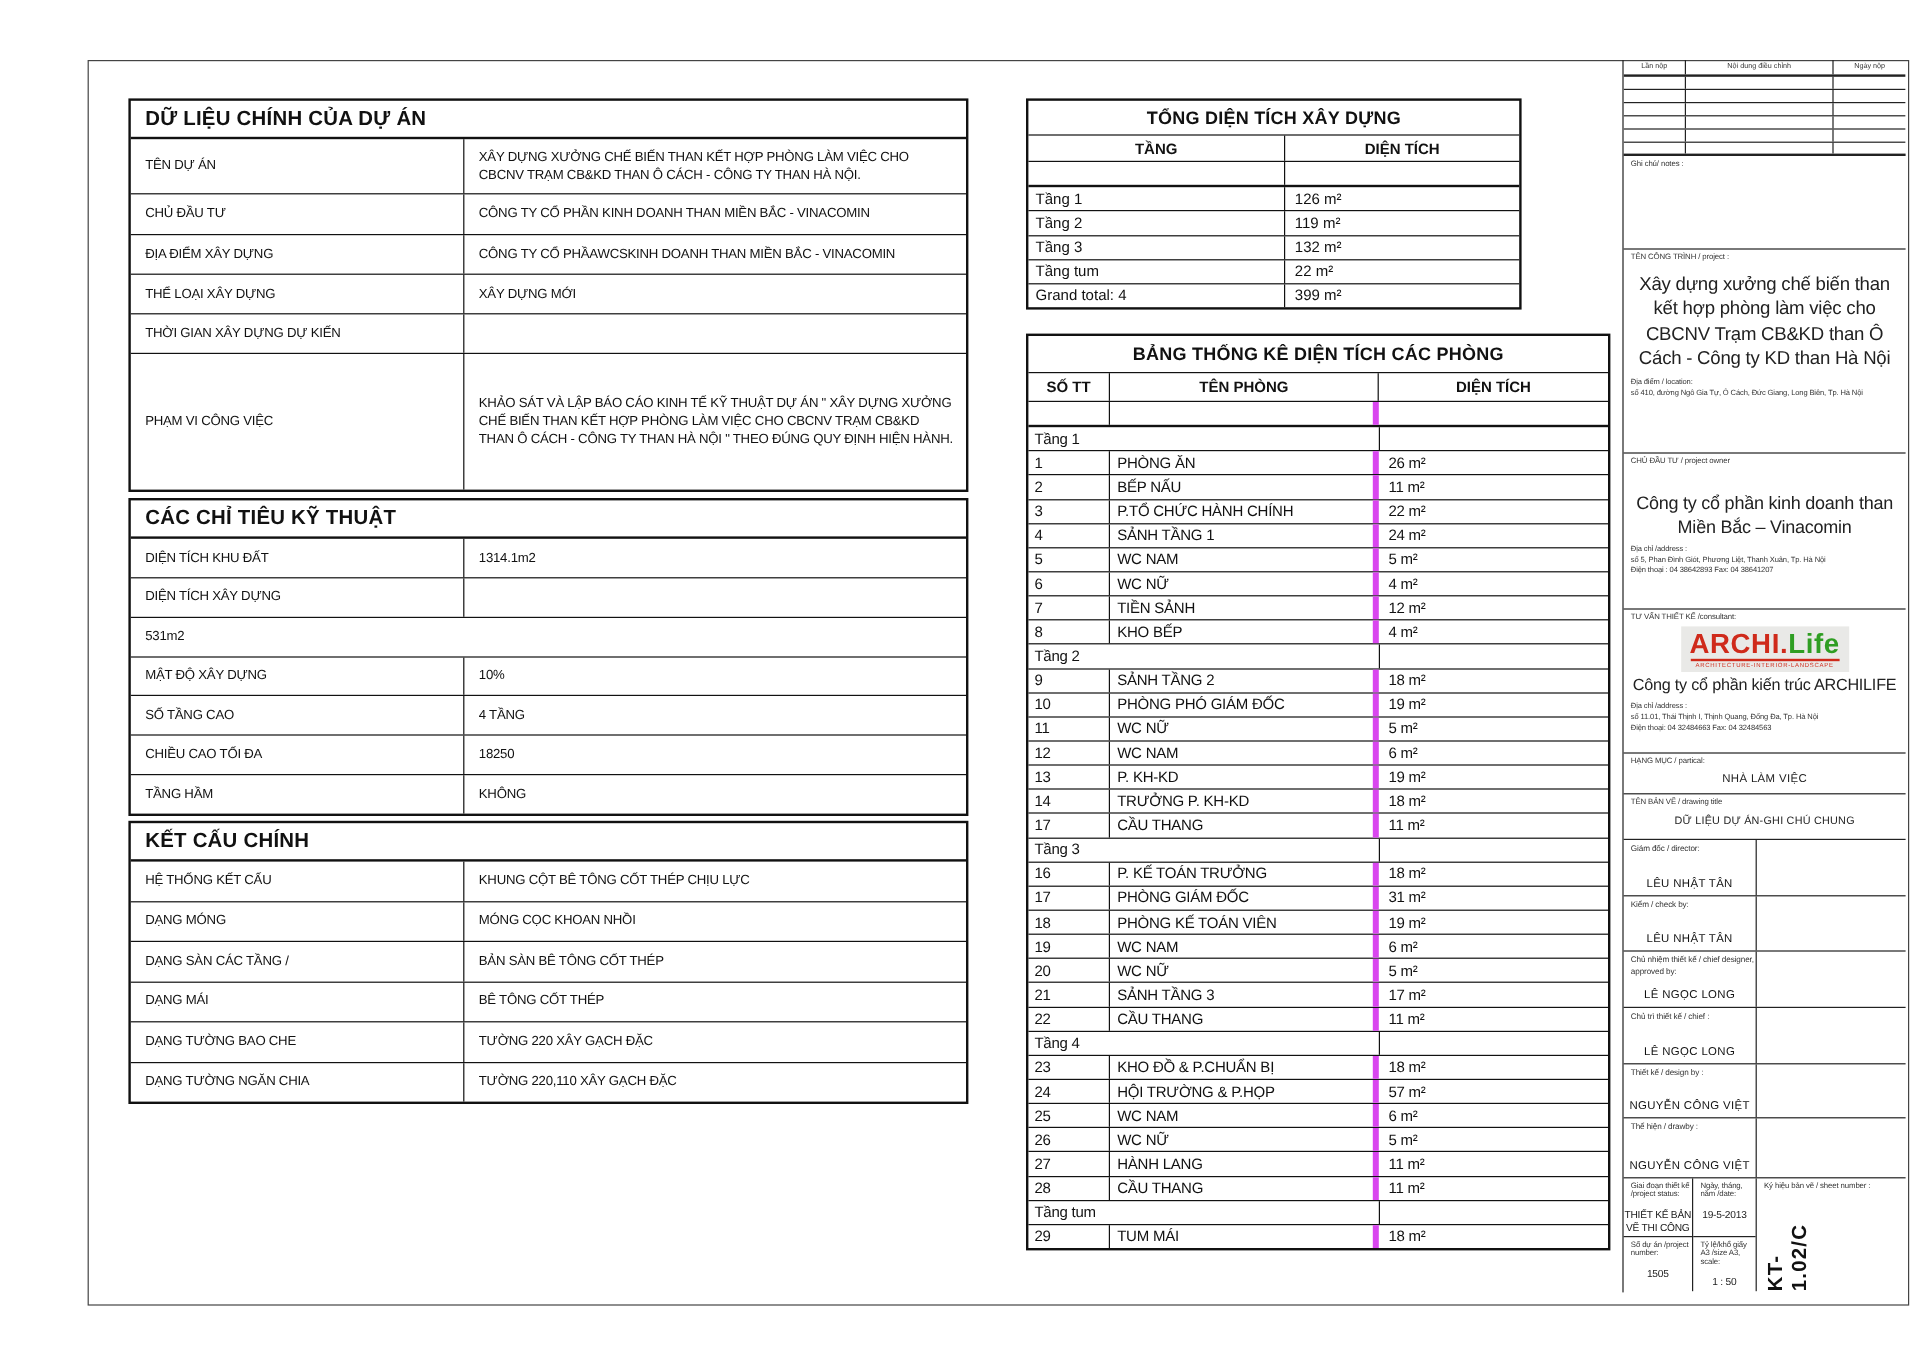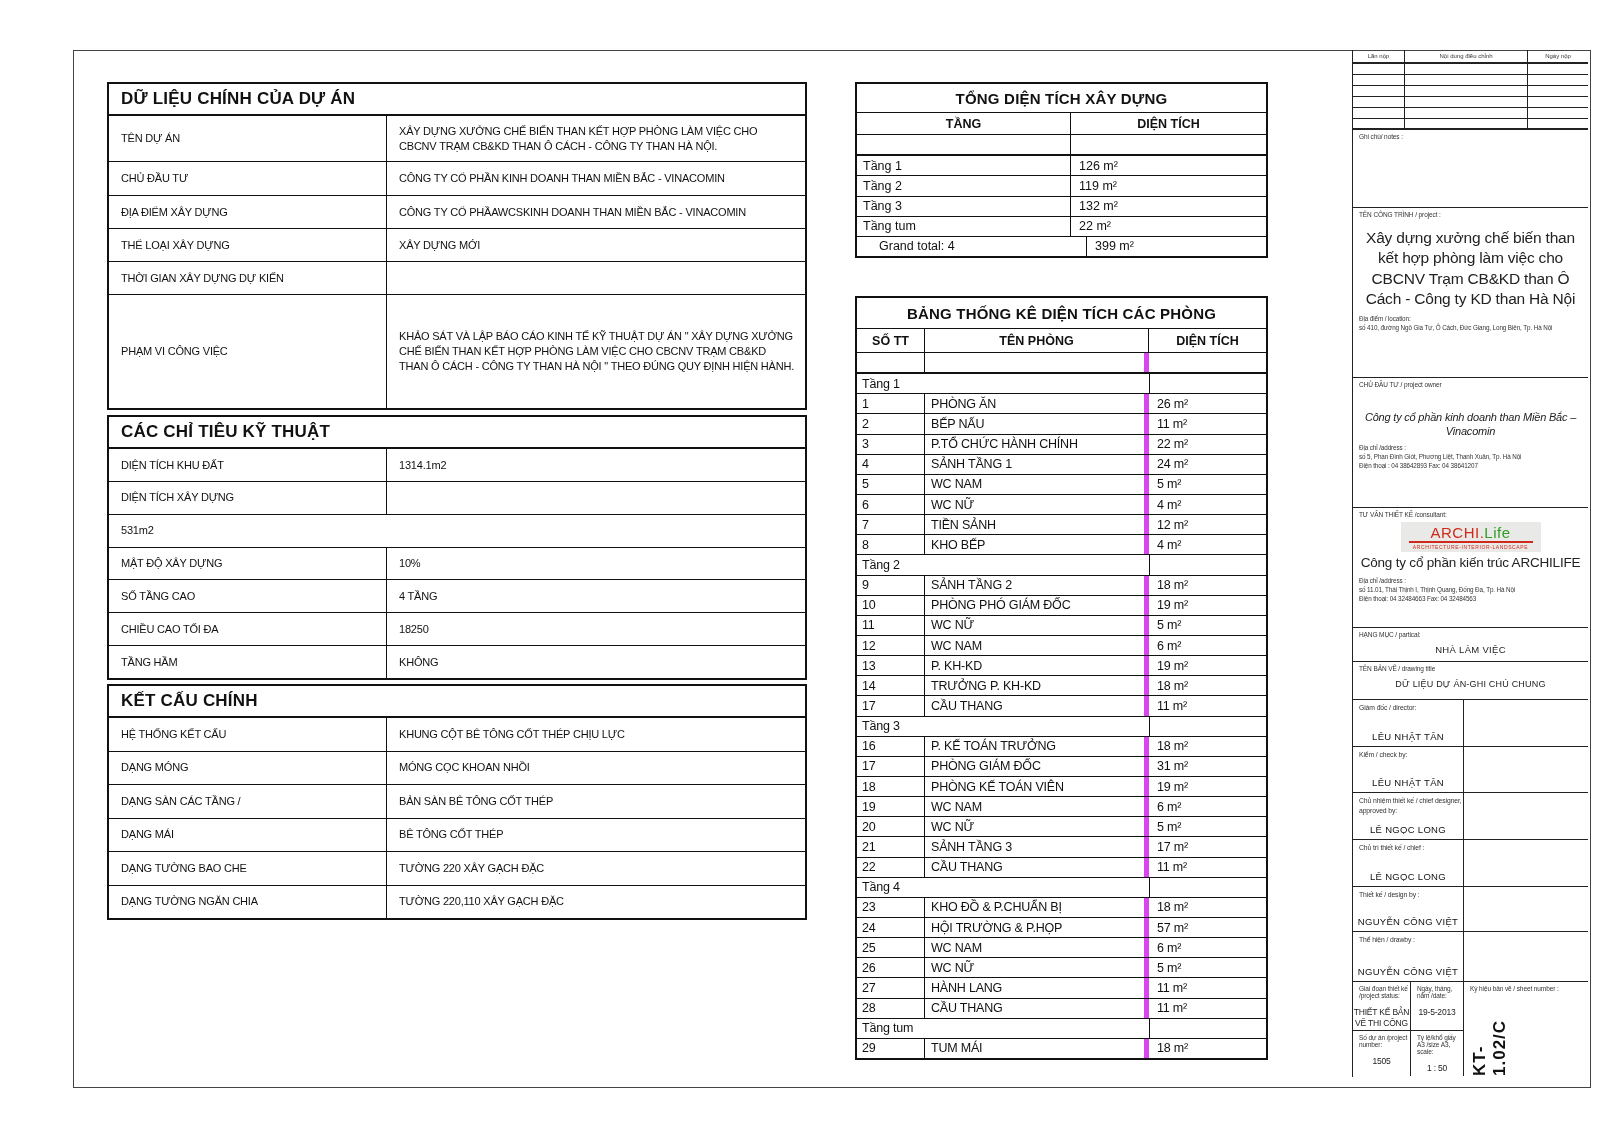--- a/index.html
+++ b/index.html
@@ -29,25 +29,25 @@
   
   .t-total{left:855px;top:82px;width:413px;height:176px;}
   .mtitle{flex:0 0 28px;border-bottom:1px solid #111;display:flex;align-items:center;justify-content:center;
           font-size:15px;font-weight:bold;letter-spacing:.2px;}
   .mhead{flex:0 0 21px;border-bottom:1px solid #111;display:flex;font-size:12.5px;font-weight:bold;}
   .mhead .h1{width:214px;border-right:1px solid #111;display:flex;align-items:center;justify-content:center;box-sizing:border-box;}
   .mhead .h2{flex:1;display:flex;align-items:center;justify-content:center;}
   .trows{display:flex;flex-direction:column;flex:1;}
   .trow{display:flex;border-bottom:1px solid #111;flex:1;box-sizing:border-box;}
   .trow:first-child{border-bottom:2px solid #111;}
-  .trow:last-child{border-bottom:none;margin-left:16px;}
+  .trow:last-child{border-bottom:none;}
   .tcell{box-sizing:border-box;display:flex;align-items:center;font-size:12.5px;}
   .tfloor{width:214px;border-right:1px solid #111;padding-left:6px;flex:0 0 auto;}
   .tarea{flex:1;padding-left:8px;}
-  .t-room{left:855px;top:296px;width:413px;height:764px;}
+  .t-room{left:855px;top:278px;width:487px;height:764px;}
   .t-room .mtitle{flex:0 0 30px;}
   .t-room .mhead{flex:0 0 23px;}
   .t-room .mhead .h1{width:68px;}
   .t-room .mhead .h2{width:224px;border-right:1px solid #111;flex:0 0 auto;box-sizing:border-box;}
   .t-room .mhead .h3{flex:1;display:flex;align-items:center;justify-content:center;}
   .rrows{display:flex;flex-direction:column;flex:1;}
   .rrow{display:flex;flex:1;border-bottom:1px solid #111;box-sizing:border-box;}
   .rrow:first-child{border-bottom:2px solid #111;}
   .rrow:last-child{border-bottom:none;}
   .rcell{box-sizing:border-box;display:flex;align-items:center;font-size:12.5px;letter-spacing:-0.2px;}
@@ -70,24 +70,24 @@
   .vcell{box-sizing:border-box;}
   .v1{width:52px;border-right:1px solid #222;}
   .v2{flex:1;border-right:1px solid #222;}
   .v3{width:60px;}
   .sec-revision{height:80px;border-bottom:2px solid #222;}
   .sec-notes{height:78px;}
   .sec-project{height:170px;}
   .bigtitle{font-size:15.5px;color:#222;text-align:center;line-height:1.32;padding:10px 6px 0 6px;letter-spacing:-0.2px;}
   .addr{font-size:6.3px;color:#333;line-height:1.45;padding:4px 0 0 6px;letter-spacing:-0.1px;}
   .sec-owner{height:130px;}
-  .ownername{font-size:11px;text-align:center;line-height:1.3;padding-top:22px;letter-spacing:-0.2px;font-style:italic;}
+  .ownername{font-size:15px;text-align:center;line-height:1.3;padding-top:22px;letter-spacing:-0.2px;}
   .sec-consult{height:120px;}
   .logo{width:140px;margin:4px auto 0 auto;background:#e9e9e7;text-align:center;padding:3px 0 2px 0;}
-  .logotext{font-size:15px;font-weight:normal;letter-spacing:.5px;line-height:1;}
+  .logotext{font-size:23px;font-weight:bold;letter-spacing:.5px;line-height:1;}
   .logo-archi{color:#cf2a1b;}
   .logo-life{color:#2f9e23;}
   .logorule{height:2px;background:#cf2a1b;margin:1px 8px 1px 8px;}
   .logosub{font-size:5px;color:#cf2a1b;letter-spacing:.6px;}
   .consultname{font-size:13.5px;text-align:center;line-height:1.25;padding-top:3px;letter-spacing:-0.2px;}
   .sec-hangmuc{height:34px;}
   .hm-val{font-size:9.5px;text-align:center;padding-top:6px;letter-spacing:.3px;}
   .sec-tenbanve{height:38px;}
   .tbv-val{font-size:9px;text-align:center;padding-top:7px;letter-spacing:.2px;}
   .sigbox{display:flex;border-bottom:1px solid #222;box-sizing:border-box;}

